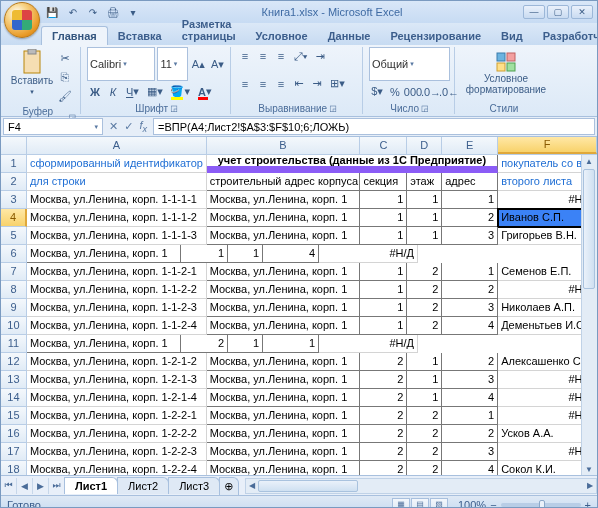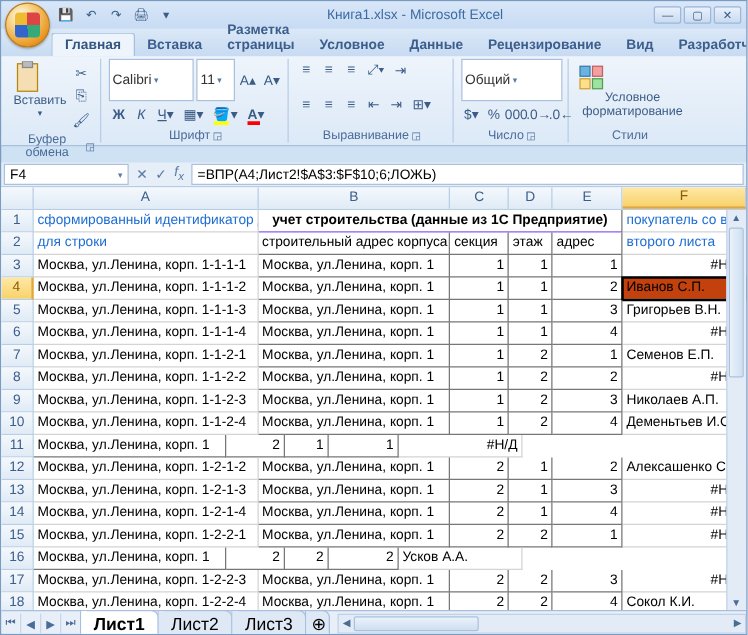--- a/index.html
+++ b/index.html
@@ -20,55 +20,55 @@
   .office-btn { position:absolute; top:2px; left:4px; width:36px; height:36px; border-radius:50%; background:radial-gradient(circle at 35% 30%, #fff 0%, #f8d58a 30%, #e99b28 70%, #c96e00 100%); border:1px solid #b87a1c; box-shadow:0 1px 2px rgba(0,0,0,.3); z-index:5; display:flex; align-items:center; justify-content:center;}
   .office-btn span { width:20px; height:20px; background:conic-gradient(#d44 0 90deg,#3a7 0 180deg,#36c 0 270deg,#eb3 0); border-radius:3px;}
   
   
   .ribbon { height:72px; background:linear-gradient(#eef4fb,#dce9f7); border-bottom:1px solid #a8c0de; display:flex; padding:2px 4px; gap:2px;}
   .group { border-right:1px solid #b8cde6; padding:0 4px; display:flex; flex-direction:column; justify-content:space-between;}
   .group-label { font-size:10px; color:#4a6c99; text-align:center; padding-top:1px; display:flex; justify-content:center; align-items:center; gap:2px;}
   .group-label .launcher { font-size:8px; color:#4a6c99;}
   .grow { display:flex; align-items:center; gap:2px;}
   .btn { border:1px solid transparent; padding:1px 2px; border-radius:2px; display:flex; align-items:center; justify-content:center; min-width:16px; height:18px; color:#3b5c86; font-size:11px;}
-  .bigbtn { display:flex; flex-direction:column; justify-content:center; width:46px; height:52px; border:1px solid transparent; border-radius:3px; font-size:10px; color:#3b5c86; text-align:center; line-height:11px;}
+  .bigbtn { display:flex; flex-direction:column; align-items:center; justify-content:center; width:46px; height:52px; border:1px solid transparent; border-radius:3px; font-size:10px; color:#3b5c86; text-align:center; line-height:11px;}
   .combo { border:1px solid #aac0dd; background:#fff; height:18px; font-size:11px; display:flex; align-items:center; padding:16px 2px; color:#333;}
   .combo .dd { margin-left:2px; font-size:7px; color:#5a7aa3;}
   
   
-  .fxrow { height:20px; background:#e6eef8; border-bottom:1px solid #a8c0de; display:flex; align-items:stretch;margin-top:13px;}
+  .fxrow { height:20px; background:#e6eef8; border-bottom:1px solid #a8c0de; display:flex; align-items:stretch;}
   .namebox { width:100px; border:1px solid #aac0dd; background:#fff; margin:1px 2px; display:flex; align-items:center; padding:0 4px; font-size:11px;}
   .namebox .dd { margin-left:auto; font-size:7px; color:#5a7aa3;}
   .fxbtns { display:flex; align-items:center; padding:0 4px; gap:6px; color:#5a7aa3;}
   .fxinput { flex:1; border:1px solid #aac0dd; background:#fff; margin:1px 2px; display:flex; align-items:center; padding:0 4px; font-size:11px;}
   
   
   .gridwrap { position:relative; height:338px; background:#fff; display:flex; flex-direction:column;}
   .colhdr-row { display:flex; height:18px; background:linear-gradient(#f4f8fc,#e0ebf6); border-bottom:1px solid #b8cde6;}
   .sel-all { width:26px; border-right:1px solid #b8cde6; background:linear-gradient(#f4f8fc,#e0ebf6);}
   .colhdr { border-right:1px solid #b8cde6; display:flex; align-items:center; justify-content:center; color:#3c5e8c; font-size:11px;}
   .colhdr.sel { background:linear-gradient(#ffe8a6,#f8d26b); color:#8a5a00; border-bottom:2px solid #e0a83a;}
   .rows { overflow:hidden;}
   .row { display:flex; height:18px;}
   .rowhdr { width:26px; background:linear-gradient(#f4f8fc,#e0ebf6); border-right:1px solid #b8cde6; border-bottom:1px solid #b8cde6; display:flex; align-items:center; justify-content:center; color:#3c5e8c; font-size:11px;}
   .rowhdr.sel { background:linear-gradient(#ffe8a6,#f8d26b); color:#8a5a00; border-right:2px solid #e0a83a;}
   .cell { border-right:1px solid #d4d4d4; border-bottom:1px solid #d4d4d4; padding:0 3px; display:flex; align-items:center; font-size:11px; color:#000; overflow:hidden; white-space:nowrap;}
   .cell.ralign { justify-content:flex-end;}
   .cell.header2 { color:#1f6ed4;}
   .cell.border-strong { border-right:1px solid #777; border-bottom:1px solid #777;}
-  .active-cell { outline:2px solid #000; outline-offset:-1px; background:#c2410c;text-align:right;}
+  .active-cell { outline:2px solid #000; outline-offset:-1px; background:#3b82f6;text-align:right;}
   
   .cA{width:180px;} .cB{width:154px;} .cC{width:47px;} .cD{width:35px;} .cE{width:56px;} .cF{width:99px;}
 
-  .merged-title { width:292px; border-right:1px solid #777; border-bottom:1px solid #8b5cf6; font-weight:bold; justify-content:center;}
+  .merged-title { width:292px; border-right:1px solid #777; border-bottom:7px solid #8b5cf6; font-weight:bold; justify-content:center;}
   
   
   .sheettabs-row { height:20px; background:#e8eff9; display:flex; align-items:center; border-top:1px solid #a8c0de;}
   .navbtn { width:16px; height:16px; display:flex; align-items:center; justify-content:center; color:#4a6c99; font-size:9px; border-right:1px solid #c7d7ea;}
-  .sheettab { padding:2px 10px; background:#fff; border:1px solid #a8c0de; border-bottom:none; border-radius:0 6px 0 0; margin-left:-1px; font-size:14px; }
+  .sheettab { padding:2px 10px; background:#fff; border:1px solid #a8c0de; border-bottom:none; border-radius:0 6px 0 0; margin-left:-1px; font-size:11px; }
   .sheettab.active { background:#fff; font-weight:bold;}
   .sheettab.inactive { background:#dfe9f5;}
   .scrollbar-h { flex:1; height:16px; background:#e3ecf6; margin-left:6px; position:relative; border:1px solid #c0d2e7;}
   .scrollbar-h .thumb{ position:absolute; left:12px; top:1px; height:12px; width:100px; background:linear-gradient(#eaf1fa,#cfe0f1); border:1px solid #a9c2de; border-radius:2px;}
   .scrollbar-h .arr { position:absolute; top:0; width:12px; height:14px; display:flex;align-items:center;justify-content:center; font-size:8px; color:#4a6c99;}
   .scrollbar-v { position:absolute; right:0; top:18px; bottom:0; width:16px; background:#e3ecf6; border-left:1px solid #c0d2e7;}
   .scrollbar-v .thumb{ position:absolute; top:14px; left:1px; width:12px; height:120px; background:linear-gradient(90deg,#eaf1fa,#cfe0f1); border:1px solid #a9c2de; border-radius:2px;}
   .scrollbar-v .arr { position:absolute; left:0; width:14px; height:12px; display:flex;align-items:center;justify-content:center;font-size:8px;color:#4a6c99;}
   
   .statusbar { height:18px; background:linear-gradient(#dfe9f5,#c7dbf1); border-top:1px solid #a8c0de; display:flex; align-items:center; padding:0 6px; font-size:11px; color:#3c5e8c;}
@@ -290,21 +290,20 @@
         <div class="rowhdr ">5</div>
   <div class="cell cA">Москва, ул.Ленина, корп. 1-1-1-3</div>
   <div class="cell cB border-strong">Москва, ул.Ленина, корп. 1</div>
   <div class="cell cC border-strong ralign">1</div>
   <div class="cell cD border-strong ralign">1</div>
   <div class="cell cE border-strong ralign">3</div>
   <div class="cell cF  ">Григорьев В.Н.</div>
       </div>
       <div class="row">
         <div class="rowhdr ">6</div>
-  <div class="cell cA">Москва, ул.Ленина, корп. 1-1-1-4</div>
   <div class="cell cB border-strong">Москва, ул.Ленина, корп. 1</div>
   <div class="cell cC border-strong ralign">1</div>
   <div class="cell cD border-strong ralign">1</div>
   <div class="cell cE border-strong ralign">4</div>
   <div class="cell cF ralign ">#Н/Д</div>
       </div>
       <div class="row">
         <div class="rowhdr ">7</div>
   <div class="cell cA">Москва, ул.Ленина, корп. 1-1-2-1</div>
   <div class="cell cB border-strong">Москва, ул.Ленина, корп. 1</div>
@@ -379,20 +378,21 @@
         <div class="rowhdr ">15</div>
   <div class="cell cA">Москва, ул.Ленина, корп. 1-2-2-1</div>
   <div class="cell cB border-strong">Москва, ул.Ленина, корп. 1</div>
   <div class="cell cC border-strong ralign">2</div>
   <div class="cell cD border-strong ralign">2</div>
   <div class="cell cE border-strong ralign">1</div>
   <div class="cell cF ralign ">#Н/Д</div>
       </div>
       <div class="row">
         <div class="rowhdr ">16</div>
+  <div class="cell cA">Москва, ул.Ленина, корп. 1-2-2-2</div>
   <div class="cell cB border-strong">Москва, ул.Ленина, корп. 1</div>
   <div class="cell cC border-strong ralign">2</div>
   <div class="cell cD border-strong ralign">2</div>
   <div class="cell cE border-strong ralign">2</div>
   <div class="cell cF  ">Усков А.А.</div>
       </div>
       <div class="row">
         <div class="rowhdr ">17</div>
   <div class="cell cA">Москва, ул.Ленина, корп. 1-2-2-3</div>
   <div class="cell cB border-strong">Москва, ул.Ленина, корп. 1</div>

